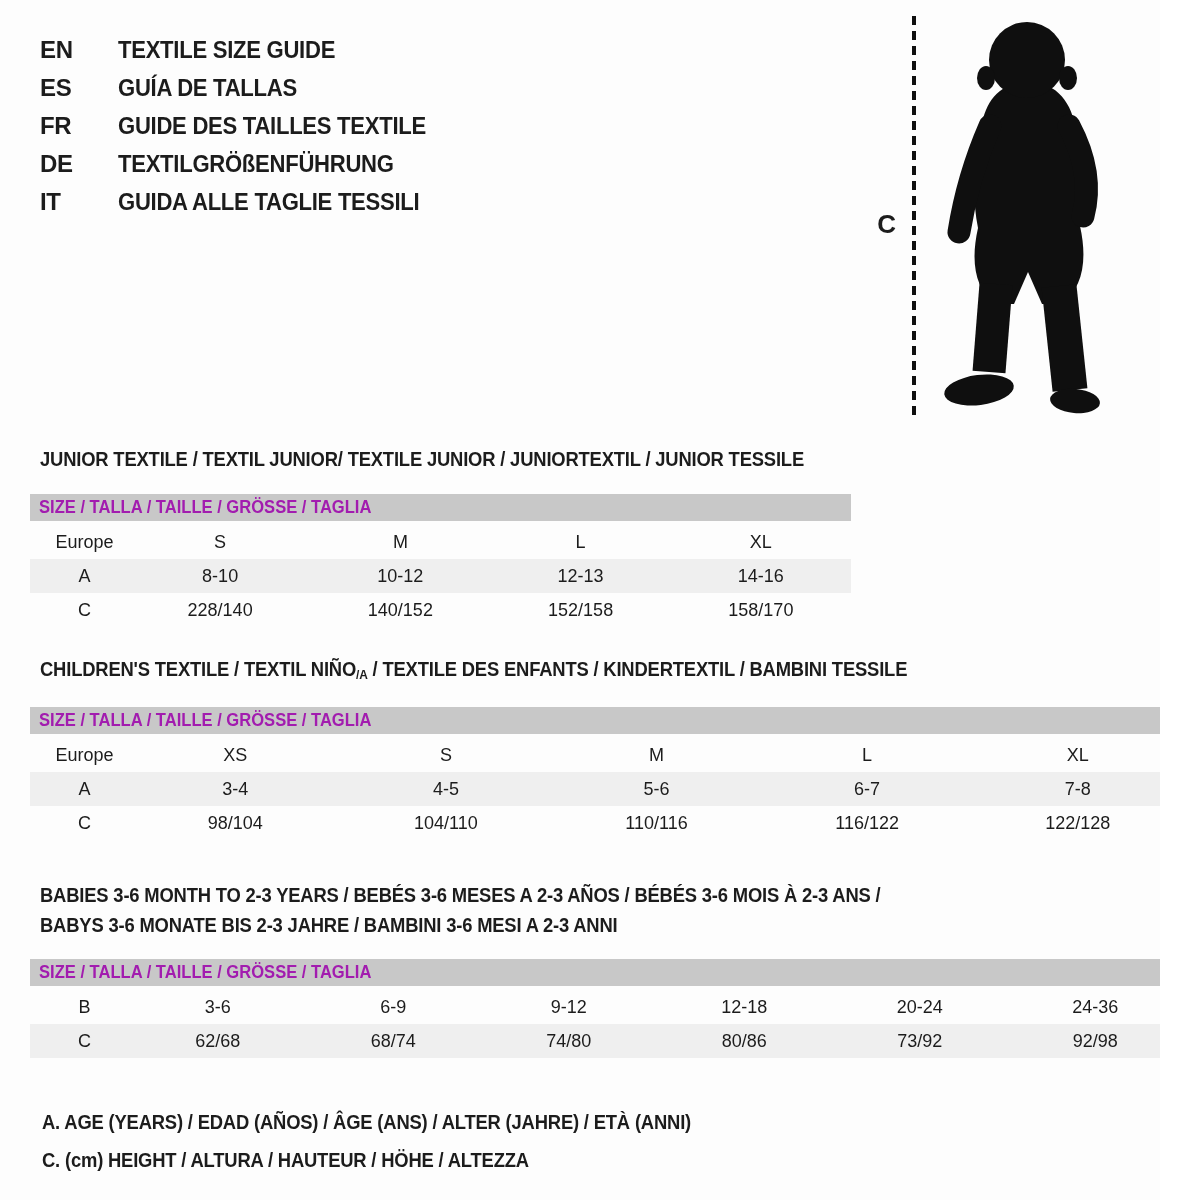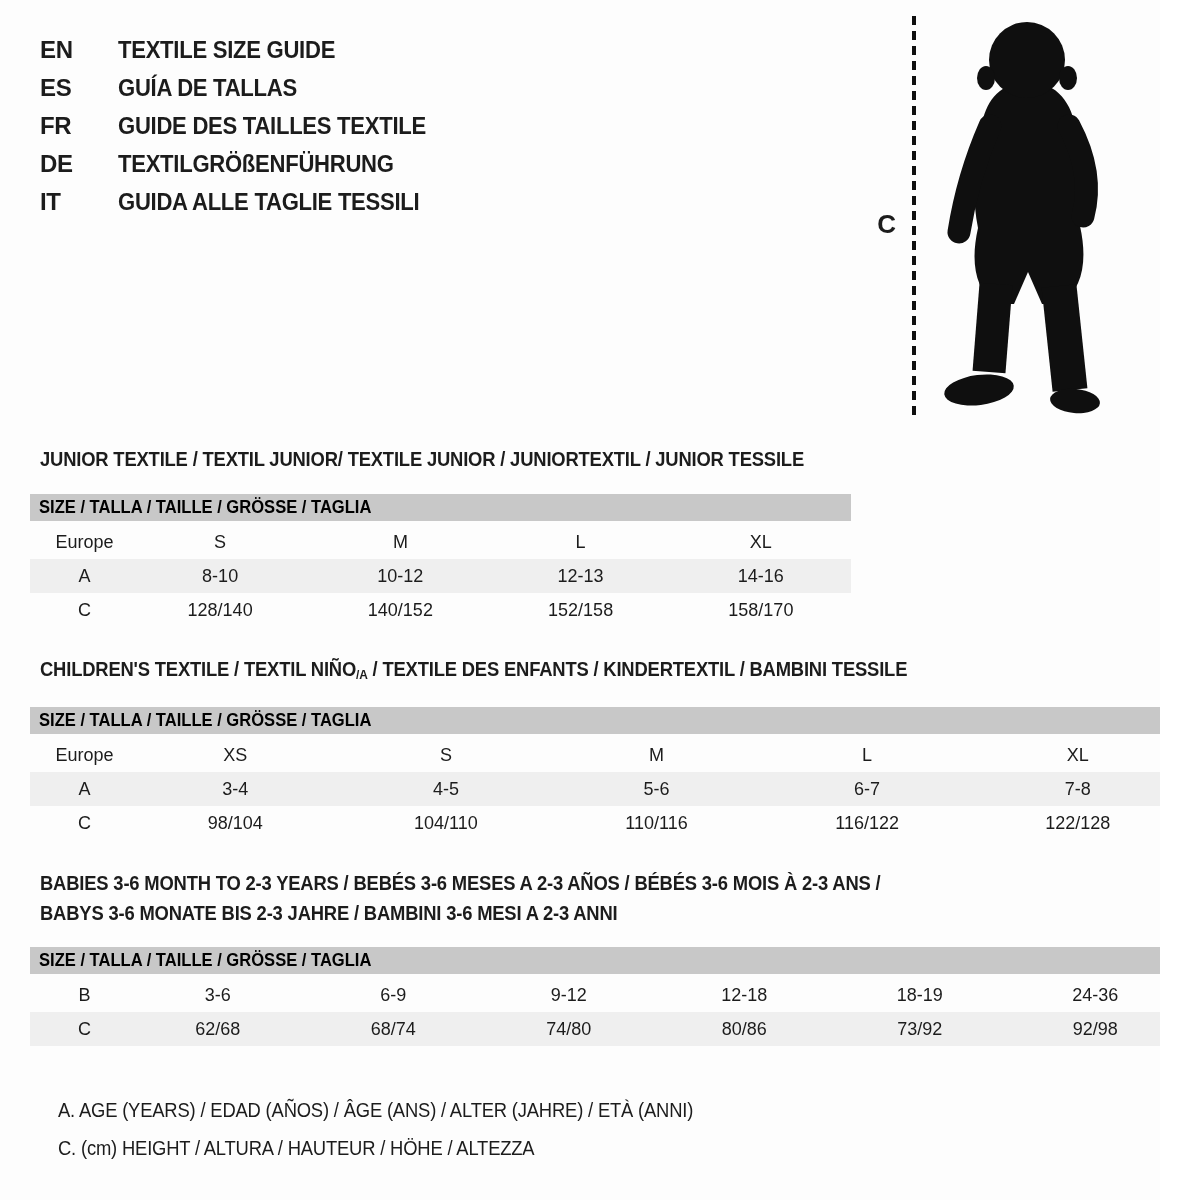--- a/index.html
+++ b/index.html
@@ -39,39 +39,39 @@
   .toddler { margin-left: 22px; color: var(--silhouette, #0f0f0f); display: block; }
   .ink { fill: currentColor; }
   .stroke-ink { stroke: currentColor; fill: none; }
   .crotch { fill: var(--page-bg, #fdfdfd); }
 
   
   .heading { font-size: 20px; font-weight: bold; line-height: 24px; margin: 12px 0 23px 10px; letter-spacing: -0.2px; }
   .heading .sub { font-size: 13px; position: relative; top: 3px; }
   .babies-heading { font-size: 20px; font-weight: bold; line-height: 30px; margin: 0 0 19px 10px; letter-spacing: -0.2px; }
   .section-children { margin-top: 30px; }
-  .section-babies { margin-top: 28px; }
+  .section-babies { margin-top: 40px; }
 
   
   .size-table { }
   .w-junior { width: 821px; }
   .w-full { width: 1153px; }
   .t-header {
     height: 27px; line-height: 27px;
     background: var(--header-bg, #c8c8c8);
-    color: #000000; font-weight: bold; font-size: 18px;
+    color: #a21caf; font-weight: bold; font-size: 18px;
     padding-left: 9px; margin-bottom: 4px;
   }
   .t-row { display: flex; height: 34px; line-height: 34px; font-size: 18px; }
   .t-row.striped { background: var(--stripe-bg, #efefef); }
   .t-label { width: 100px; padding-left: 9px; text-align: center; }
   .t-cell { flex: 1; text-align: center; }
 
   
-  .footer { margin: 45px 0 0 28px; font-size: 20px; font-weight: normal; letter-spacing: -0.2px; }
+  .footer { margin: 45px 0 0 12px; font-size: 20px; font-weight: bold; letter-spacing: -0.2px; }
   .footer .note { line-height: 38px; }
 </style>
 </head>
 <body>
 
 <div class="page" style="--page-bg: #fdfdfd; --text: #1c1c1c; --header-bg: #c8c8c8; --stripe-bg: #efefef; --silhouette: #0f0f0f;">
 
   <div class="langs">
     <div class="lang-row">
       <span class="lang-code">EN</span>
@@ -141,21 +141,21 @@
         </div>
         <div class="t-row striped">
           <div class="t-label">A</div>
           <div class="t-cell">8-10</div>
           <div class="t-cell">10-12</div>
           <div class="t-cell">12-13</div>
           <div class="t-cell">14-16</div>
         </div>
         <div class="t-row">
           <div class="t-label">C</div>
-          <div class="t-cell">128/140</div>
+          <div class="t-cell">228/140</div>
           <div class="t-cell">140/152</div>
           <div class="t-cell">152/158</div>
           <div class="t-cell">158/170</div>
         </div>
       </div>
   </section>
 
   <section class="section-children">
     <h2 class="heading">
       <span class="cond"><span>CHILDREN'S TEXTILE / TEXTIL NIÑO</span><span class="sub">/A</span><span> / TEXTILE DES ENFANTS / KINDERTEXTIL / BAMBINI TESSILE</span></span>
@@ -195,21 +195,21 @@
       <div><span class="cond">BABYS 3-6 MONATE BIS 2-3 JAHRE / BAMBINI 3-6 MESI A 2-3 ANNI</span></div>
     </div>
     <div class="size-table w-full">
         <div class="t-header"><span class="cond">SIZE / TALLA / TAILLE / GRÖSSE / TAGLIA</span></div>
         <div class="t-row">
           <div class="t-label">B</div>
           <div class="t-cell">3-6</div>
           <div class="t-cell">6-9</div>
           <div class="t-cell">9-12</div>
           <div class="t-cell">12-18</div>
-          <div class="t-cell">18-19</div>
+          <div class="t-cell">20-24</div>
           <div class="t-cell">24-36</div>
         </div>
         <div class="t-row striped">
           <div class="t-label">C</div>
           <div class="t-cell">62/68</div>
           <div class="t-cell">68/74</div>
           <div class="t-cell">74/80</div>
           <div class="t-cell">80/86</div>
           <div class="t-cell">73/92</div>
           <div class="t-cell">92/98</div>

